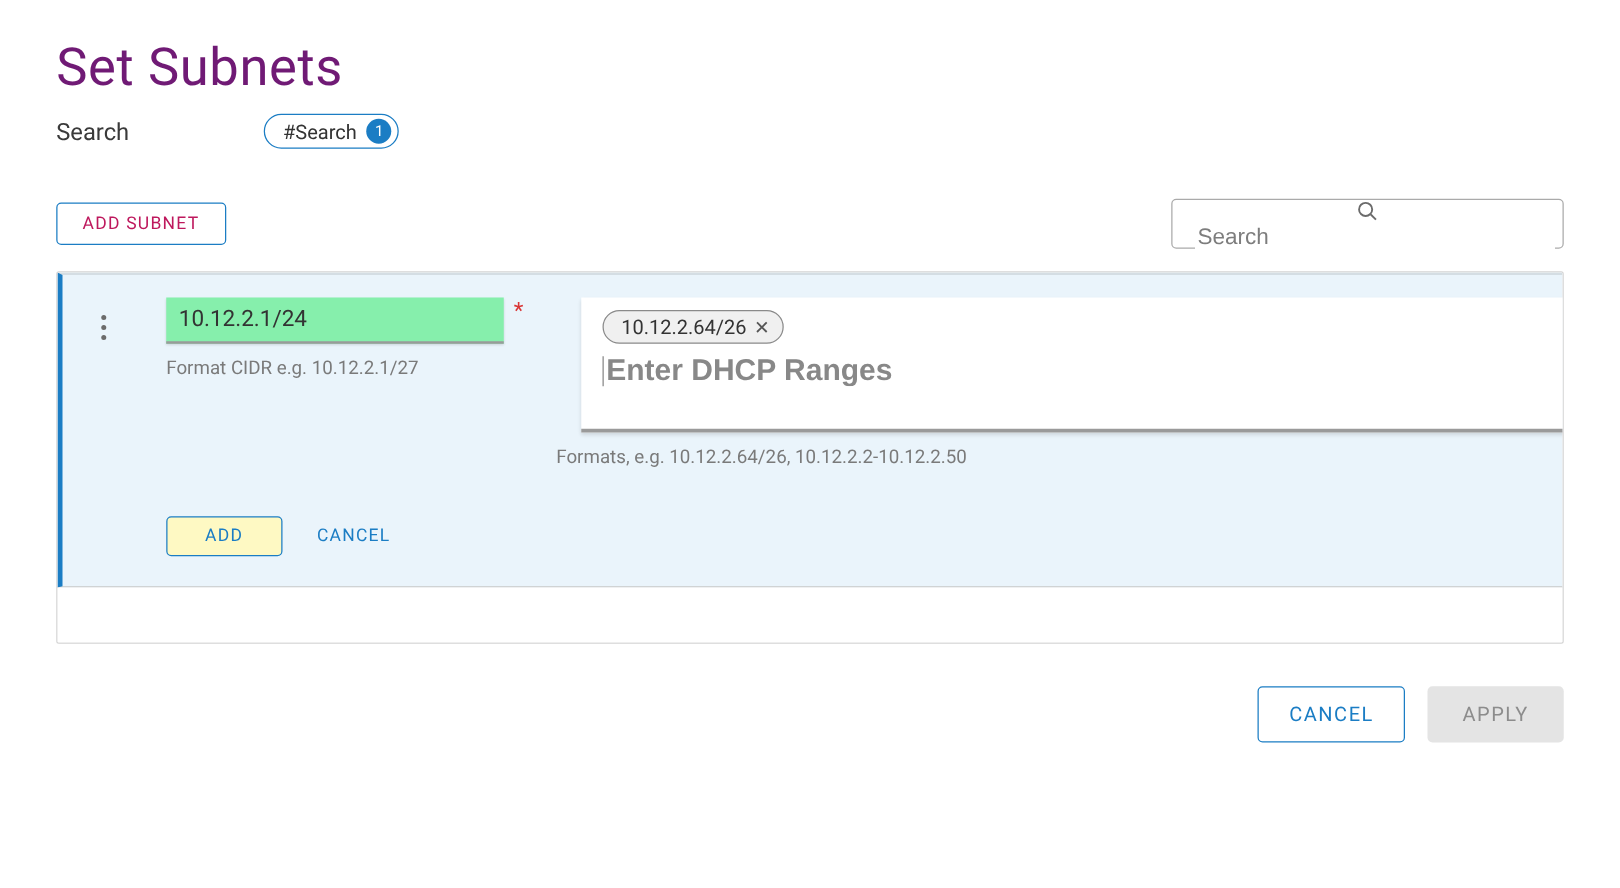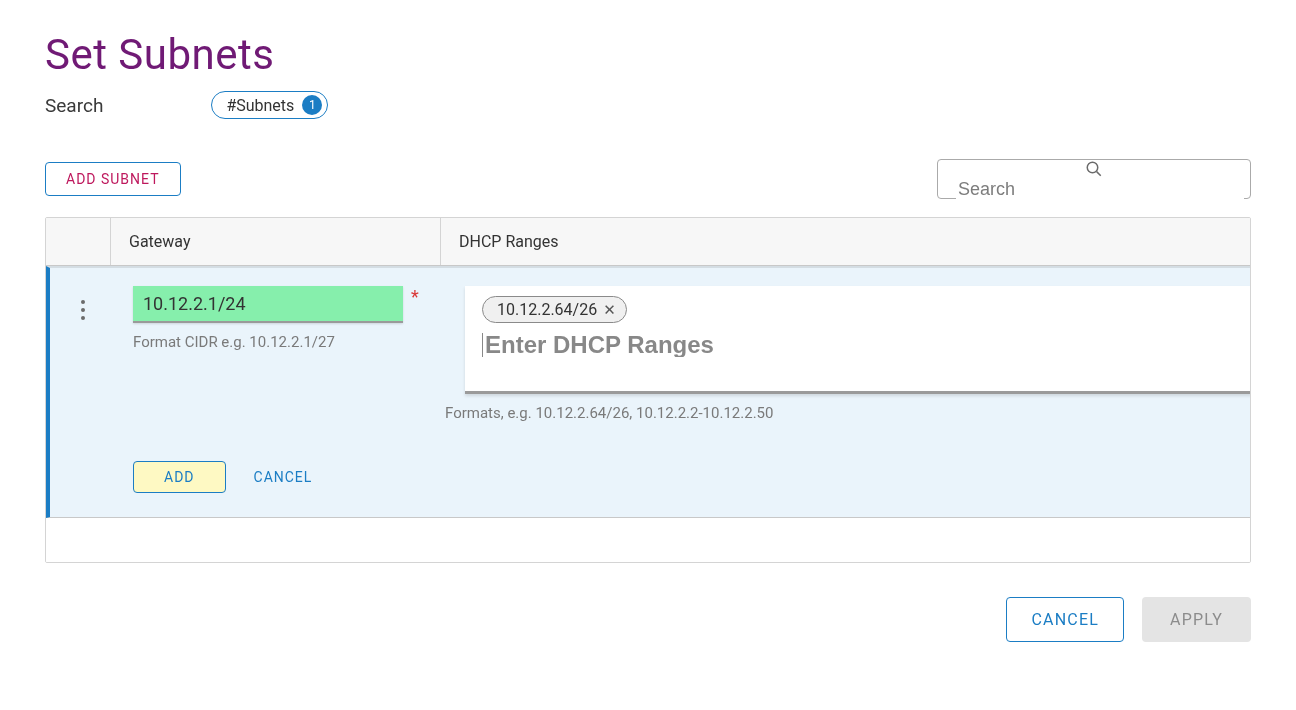--- a/index.html
+++ b/index.html
@@ -237,42 +237,37 @@
   }
 </style>
 </head>
 <body>
 
 <h1 class="title">Set Subnets</h1>
 
 <div class="segment-row">
   <span class="segment-label">Search</span>
   <span class="subnet-chip">
-    <span>#Subnets</span>
+    <span>#Search</span>
     <span class="count">1</span>
   </span>
 </div>
 
 <div class="actions-row">
   <button class="btn btn-outline-primary">ADD SUBNET</button>
   <div class="search-wrap">
     <svg width="18" height="18" viewBox="0 0 24 24" fill="none" stroke="#6b6b6b" stroke-width="2">
         <circle cx="10" cy="10" r="7"></circle>
         <line x1="21" y1="21" x2="15.5" y2="15.5"></line>
       </svg>
     <input type="text" placeholder="Search" style="">
   </div>
 </div>
 
 <div class="table">
-  <div class="table-header">
-    <div class="col-menu"></div>
-    <div class="col-gateway">Gateway</div>
-    <div class="col-dhcp">DHCP Ranges</div>
-  </div>
 
   <div class="table-row">
     <div class="col-menu">
       <div class="kebab">
         <span></span>
           <span></span>
           <span></span>
       </div>
     </div>
 

